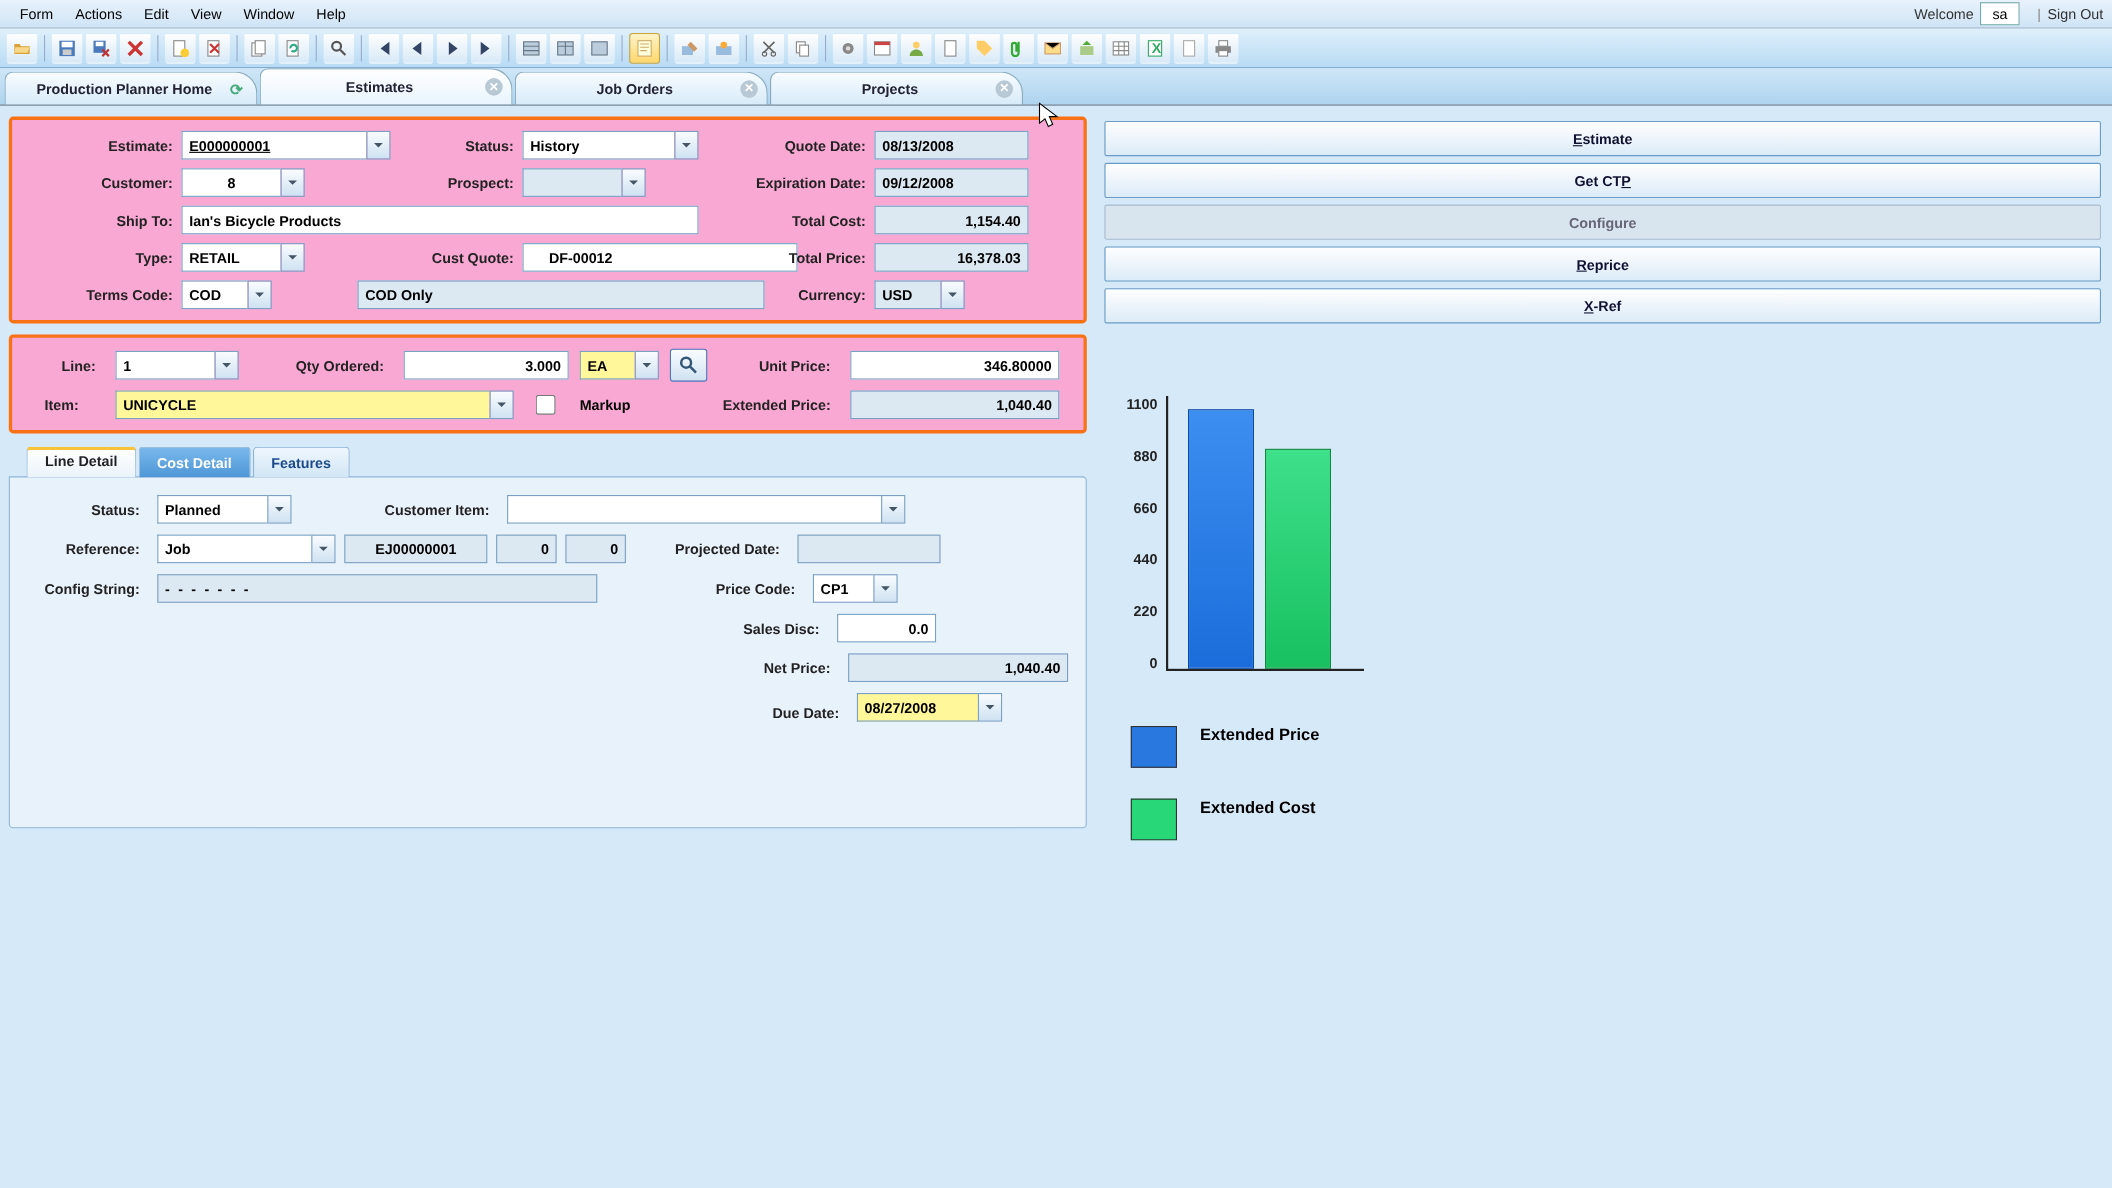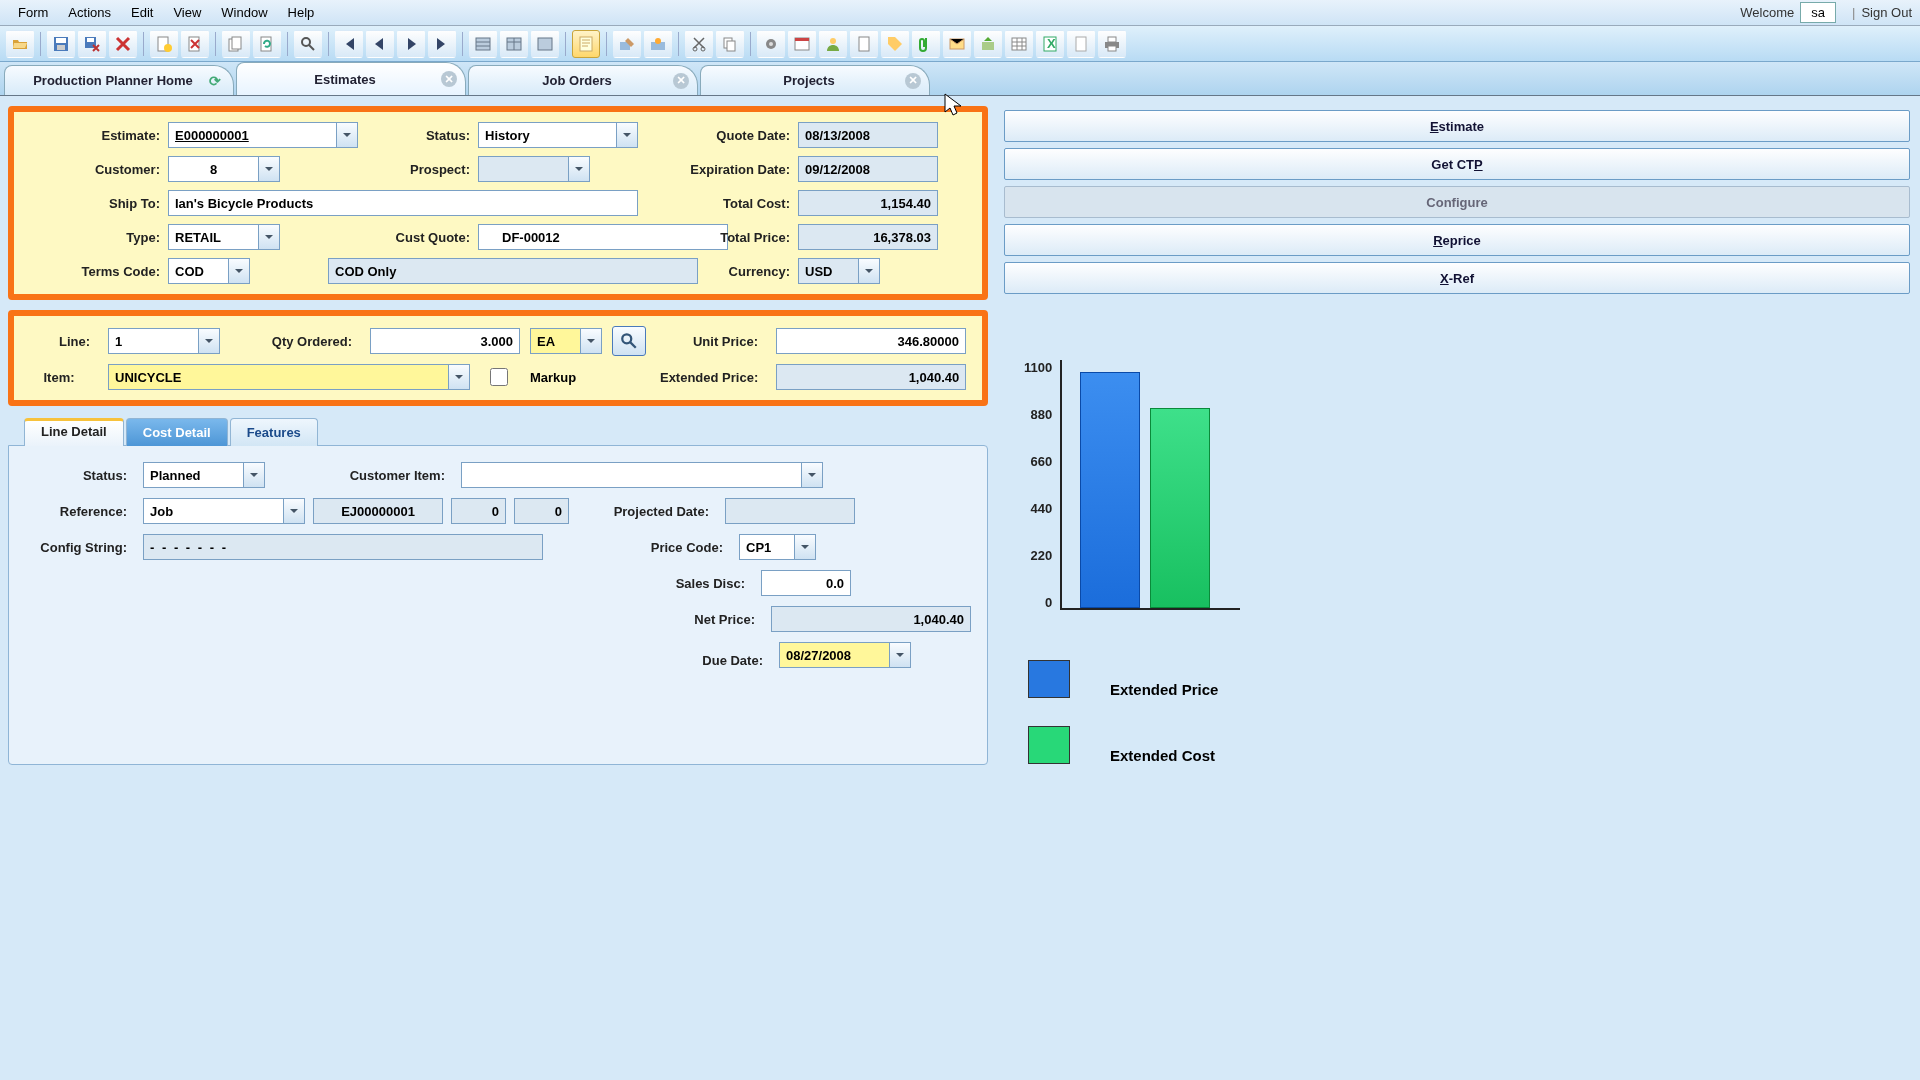--- a/index.html
+++ b/index.html
@@ -22,21 +22,21 @@
 .tabbar { background: linear-gradient(#cfe6f7, #aed4ef); height: 34px; display: flex; align-items: flex-end; padding-left: 4px; border-bottom: 1px solid #678; position: relative; }
 .tab { height: 30px; background: linear-gradient(#f7fbff, #d8ebf9); border: 1px solid #8ab; border-bottom: none; border-radius: 8px 20px 0 0; padding: 0 30px 0 18px; display: flex; align-items: center; margin-right: 2px; position: relative; min-width: 230px; justify-content: center; font-weight: bold; color: #223; }
 .tab.active { background: linear-gradient(#ffffff, #e8f4ff); height: 33px; }
 .tab .closex { position: absolute; right: 8px; width: 16px; height: 16px; border-radius: 8px; background: #b8c8d4; color: #fff; font-size: 11px; display: flex; align-items: center; justify-content: center; cursor: pointer; }
 .tab .reload { position: absolute; right: 8px; width: 16px; height: 16px; color: #4a7; font-size: 14px; }
 
 .workspace { display: flex; padding: 10px 10px 0 8px; gap: 16px; height: calc(100% - 96px); }
 .leftcol { flex: 0 0 980px; display: flex; flex-direction: column; gap: 10px; }
 .rightcol { flex: 1; display: flex; flex-direction: column; gap: 6px; padding-top: 4px; }
 
-.panel { background: #fef9c3; border: 6px solid #f97316; border-radius: 4px; padding: 10px 14px; }
+.panel { background: #f9a8d4; border: 3px solid #f97316; border-radius: 4px; padding: 10px 14px; }
 
 .hdrgrid { display: grid; grid-template-columns: 140px 160px 30px 120px 130px 30px 160px 140px; row-gap: 8px; align-items: center; }
 .lbl { text-align: right; padding-right: 8px; font-weight: bold; color: #222; white-space: nowrap; }
 .fld { height: 26px; background: #fff; border: 1px solid #7aa0c4; padding: 0 6px; display: flex; align-items: center; }
 .fld.ro { background: #dce8f2; }
 .fld.num { justify-content: flex-end; font-weight: bold; }
 .combo { display: flex; }
 .combo .fld { flex: 1; border-right: none; }
 .combo .arrow, .arrowbtn { width: 22px; height: 26px; background: linear-gradient(#f9fcff,#cfe2f2); border: 1px solid #7aa0c4; display:flex; align-items:center; justify-content:center; cursor:pointer; }
 .arrowbtn svg, .combo .arrow svg { width:10px; height:10px; }
@@ -55,21 +55,21 @@
 .bigbtn.disabled { background: #d8e4ee; color: #667; border-color: #a8bccf; }
 
 .chart { margin-top: 60px; padding-left: 20px; }
 .chartarea { display:flex; }
 .yaxis { display:flex; flex-direction:column; justify-content:space-between; align-items:flex-end; height: 250px; padding-right: 8px; font-weight: bold; color: #222; }
 .plot { width: 180px; height: 250px; border-left: 2px solid #222; border-bottom: 2px solid #222; position: relative; }
 .bar { position: absolute; bottom: 0; width: 60px; }
 .bar.b1 { left: 18px; background: linear-gradient(#3c8ef0,#1b6ddb); border:1px solid #0a4aa8; }
 .bar.b2 { left: 88px; background: linear-gradient(#3ee08a,#18c060); border:1px solid #0a8a3a; }
 .legend { margin-top: 50px; display:flex; flex-direction:column; gap: 28px; padding-left: 4px; }
-.legrow { display:flex; align-items:flex-end; gap: 40px; }
+.legrow { display:flex; align-items:flex-start; gap: 21px; }
 .swatch { width: 42px; height: 38px; border: 1px solid #333; }
 .swatch.s1 { background:#2878e0; }
 .swatch.s2 { background:#28d878; }
 .legtxt { font-weight: bold; font-size: 15px; }
 
 .hl { background: #fff79a !important; }
 .searchbtn { width: 34px; height: 30px; background: linear-gradient(#f9fcff,#cfe2f2); border: 1px solid #4a7abb; border-radius: 3px; display:flex; align-items:center; justify-content:center; cursor:pointer; }
 .searchbtn svg { width:18px; height:18px; }
 
 .cursor-arrow { position:absolute; top: 92px; left: 943px; font-size: 24px; pointer-events:none; }

